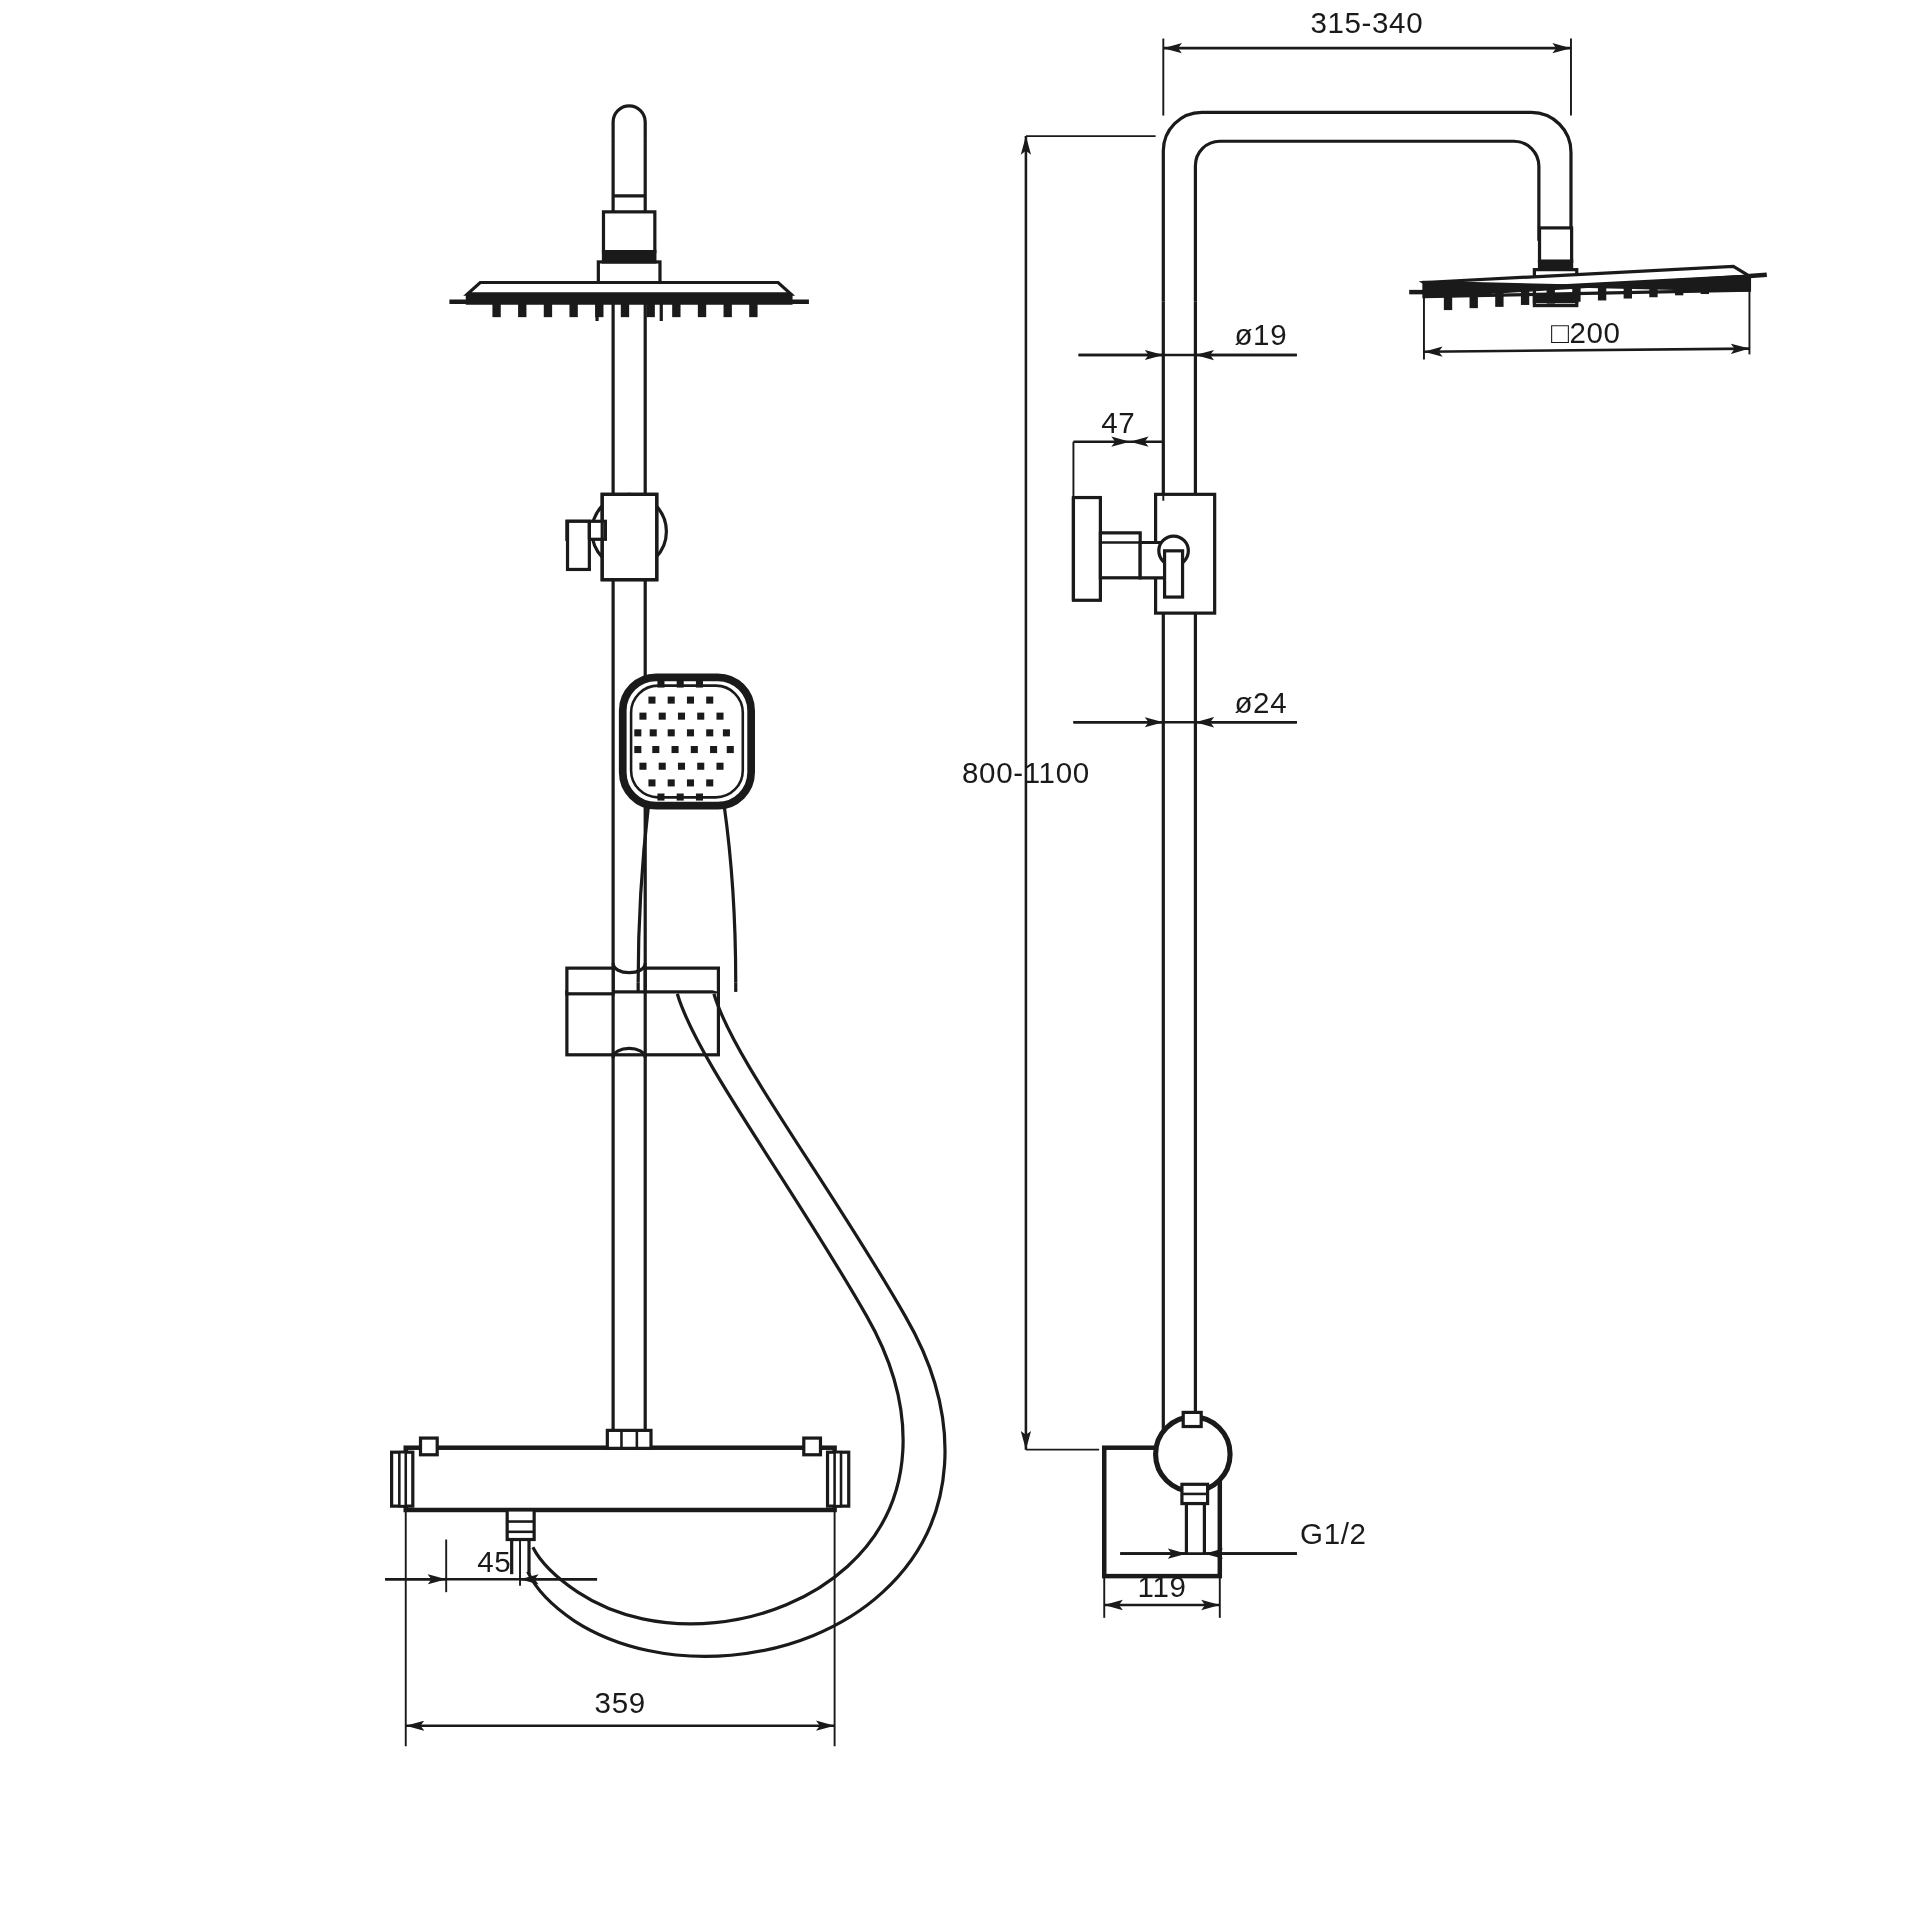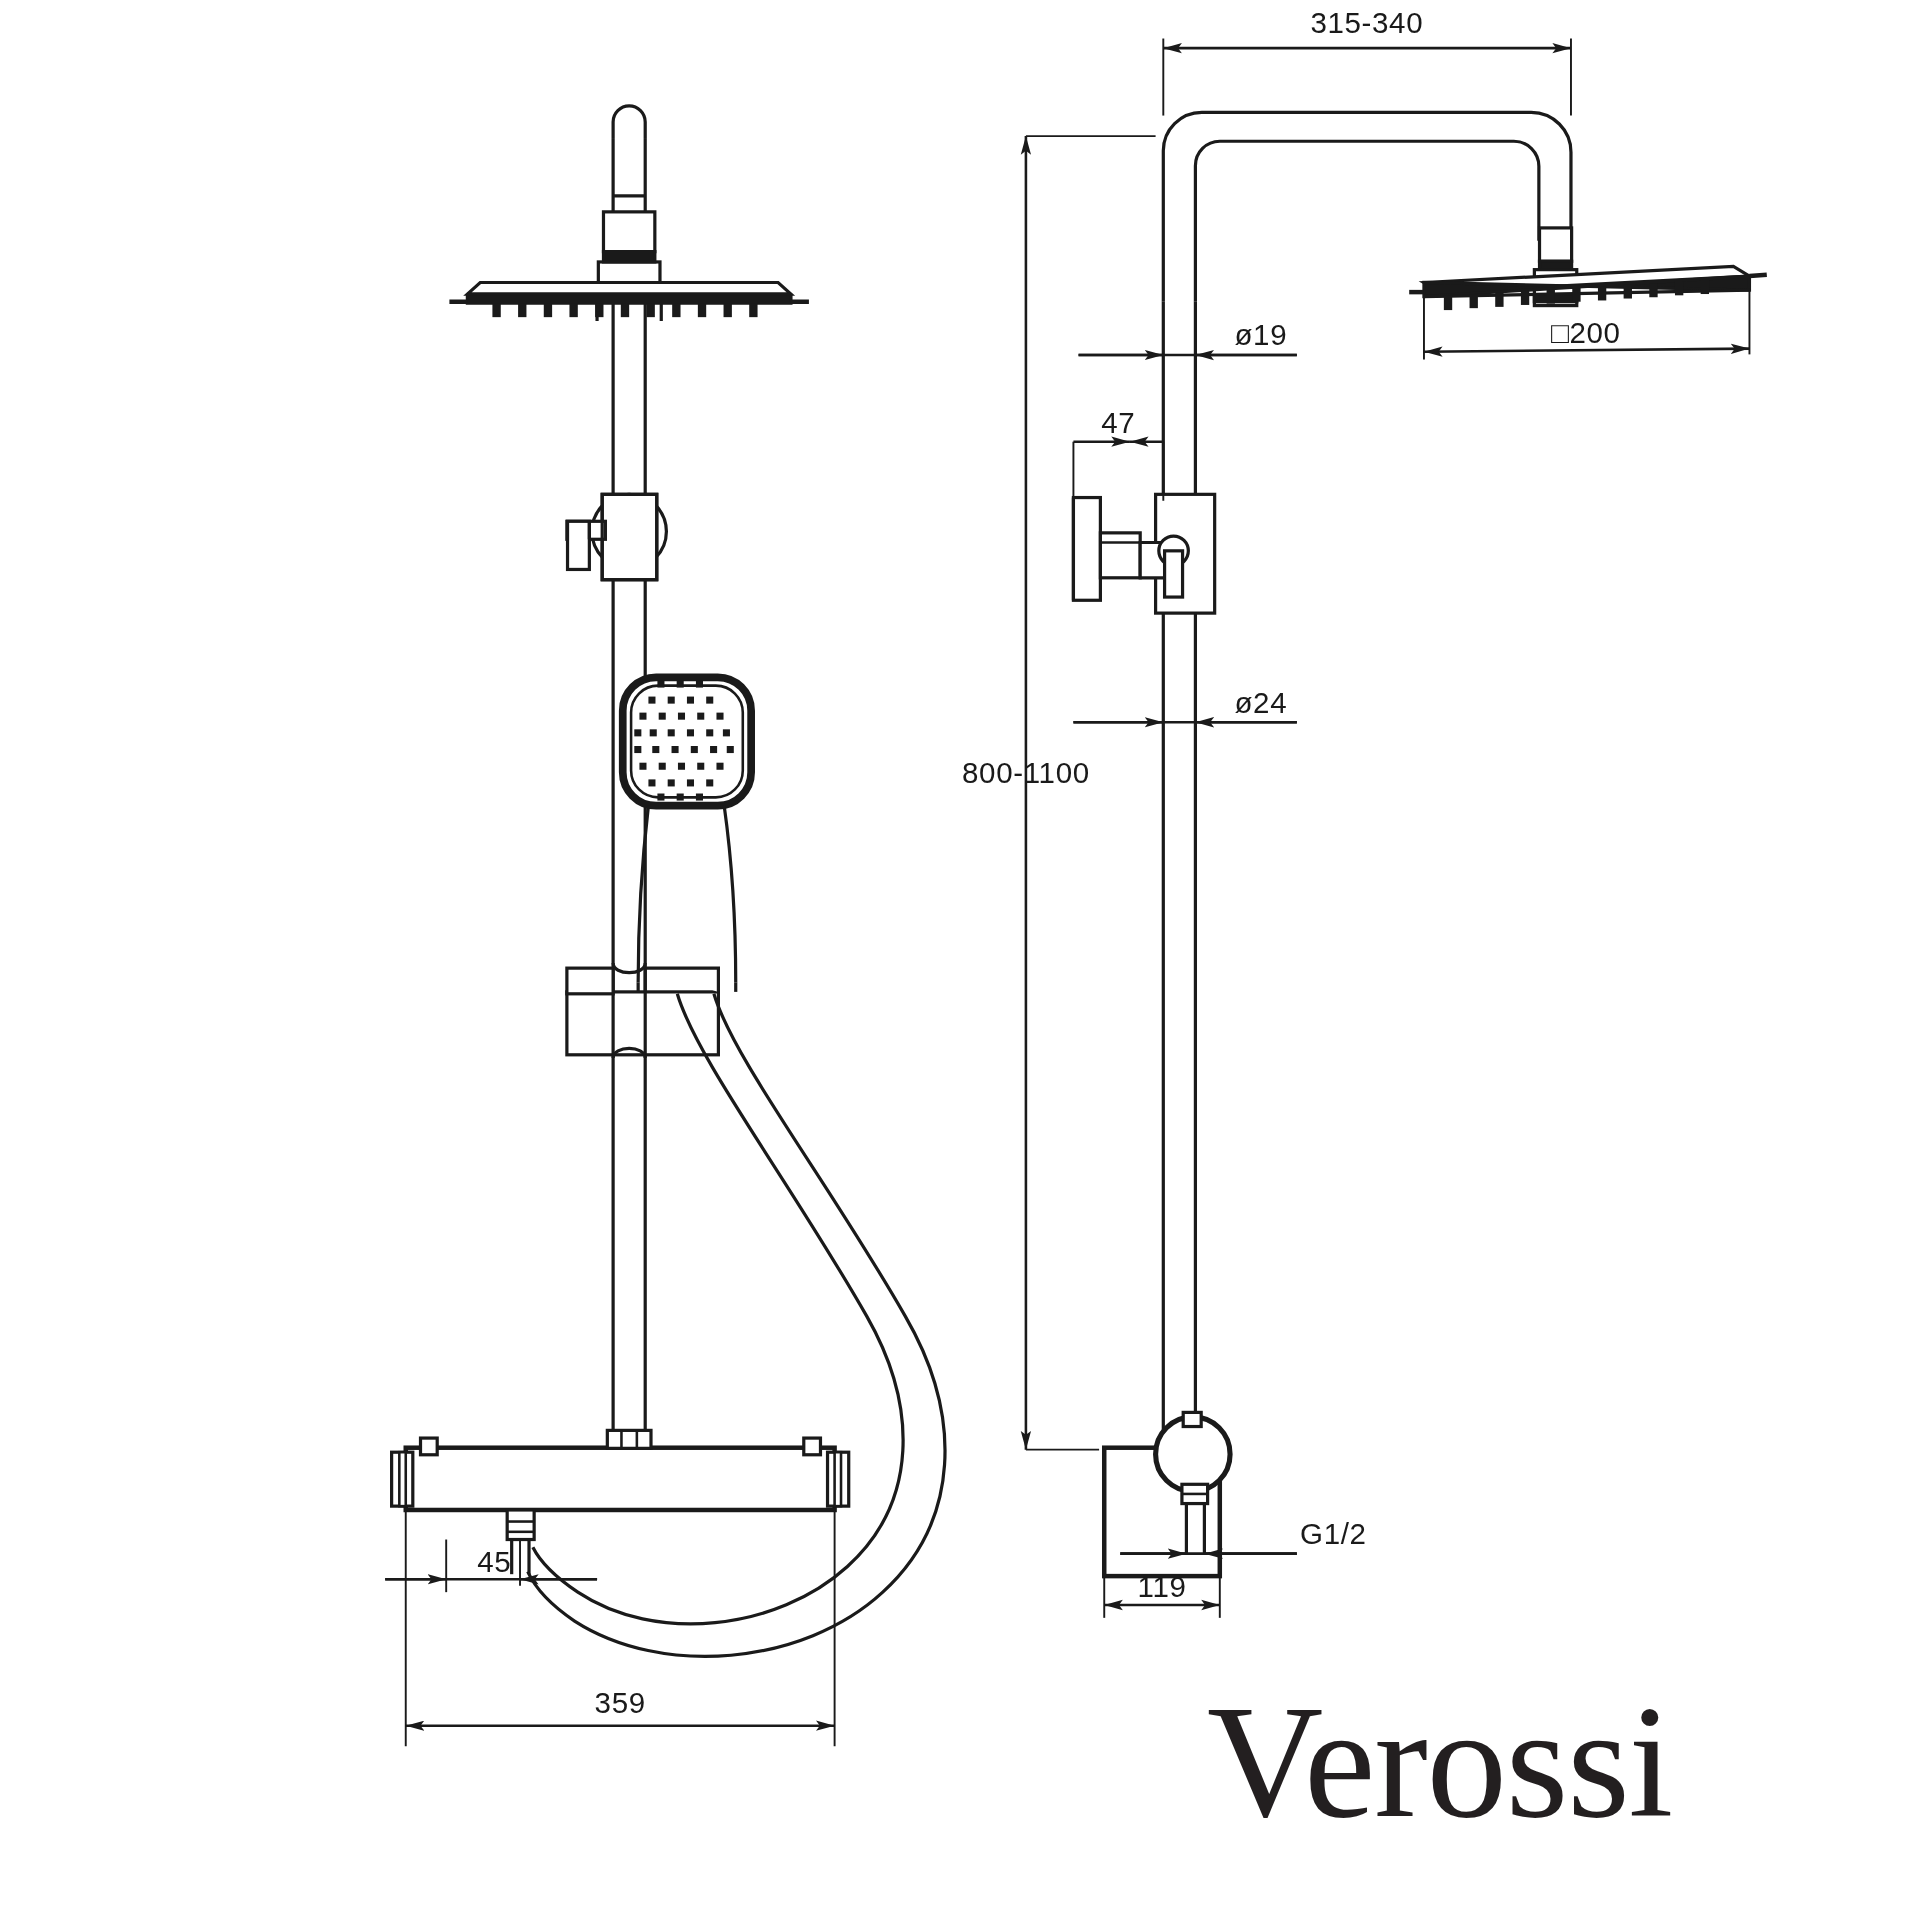--- a/index.html
+++ b/index.html
@@ -314,16 +314,15 @@
           <text class="dimtext" x="2005" y="1110" text-anchor="end">ø24</text>
           <text class="dimtext" x="2470" y="535" text-anchor="middle">□200</text>
           <text class="dimtext" x="2025" y="2405" text-anchor="start">G1/2</text>
           <text class="dimtext" x="1810" y="2487" text-anchor="middle">119</text>
         </g>
       </g>
 
     </g>
   </svg>
 
-  <div class="logo" style="left:1207px;top:1682px;">Verossi</div>
 
 </div>
 
 
 </body></html>

